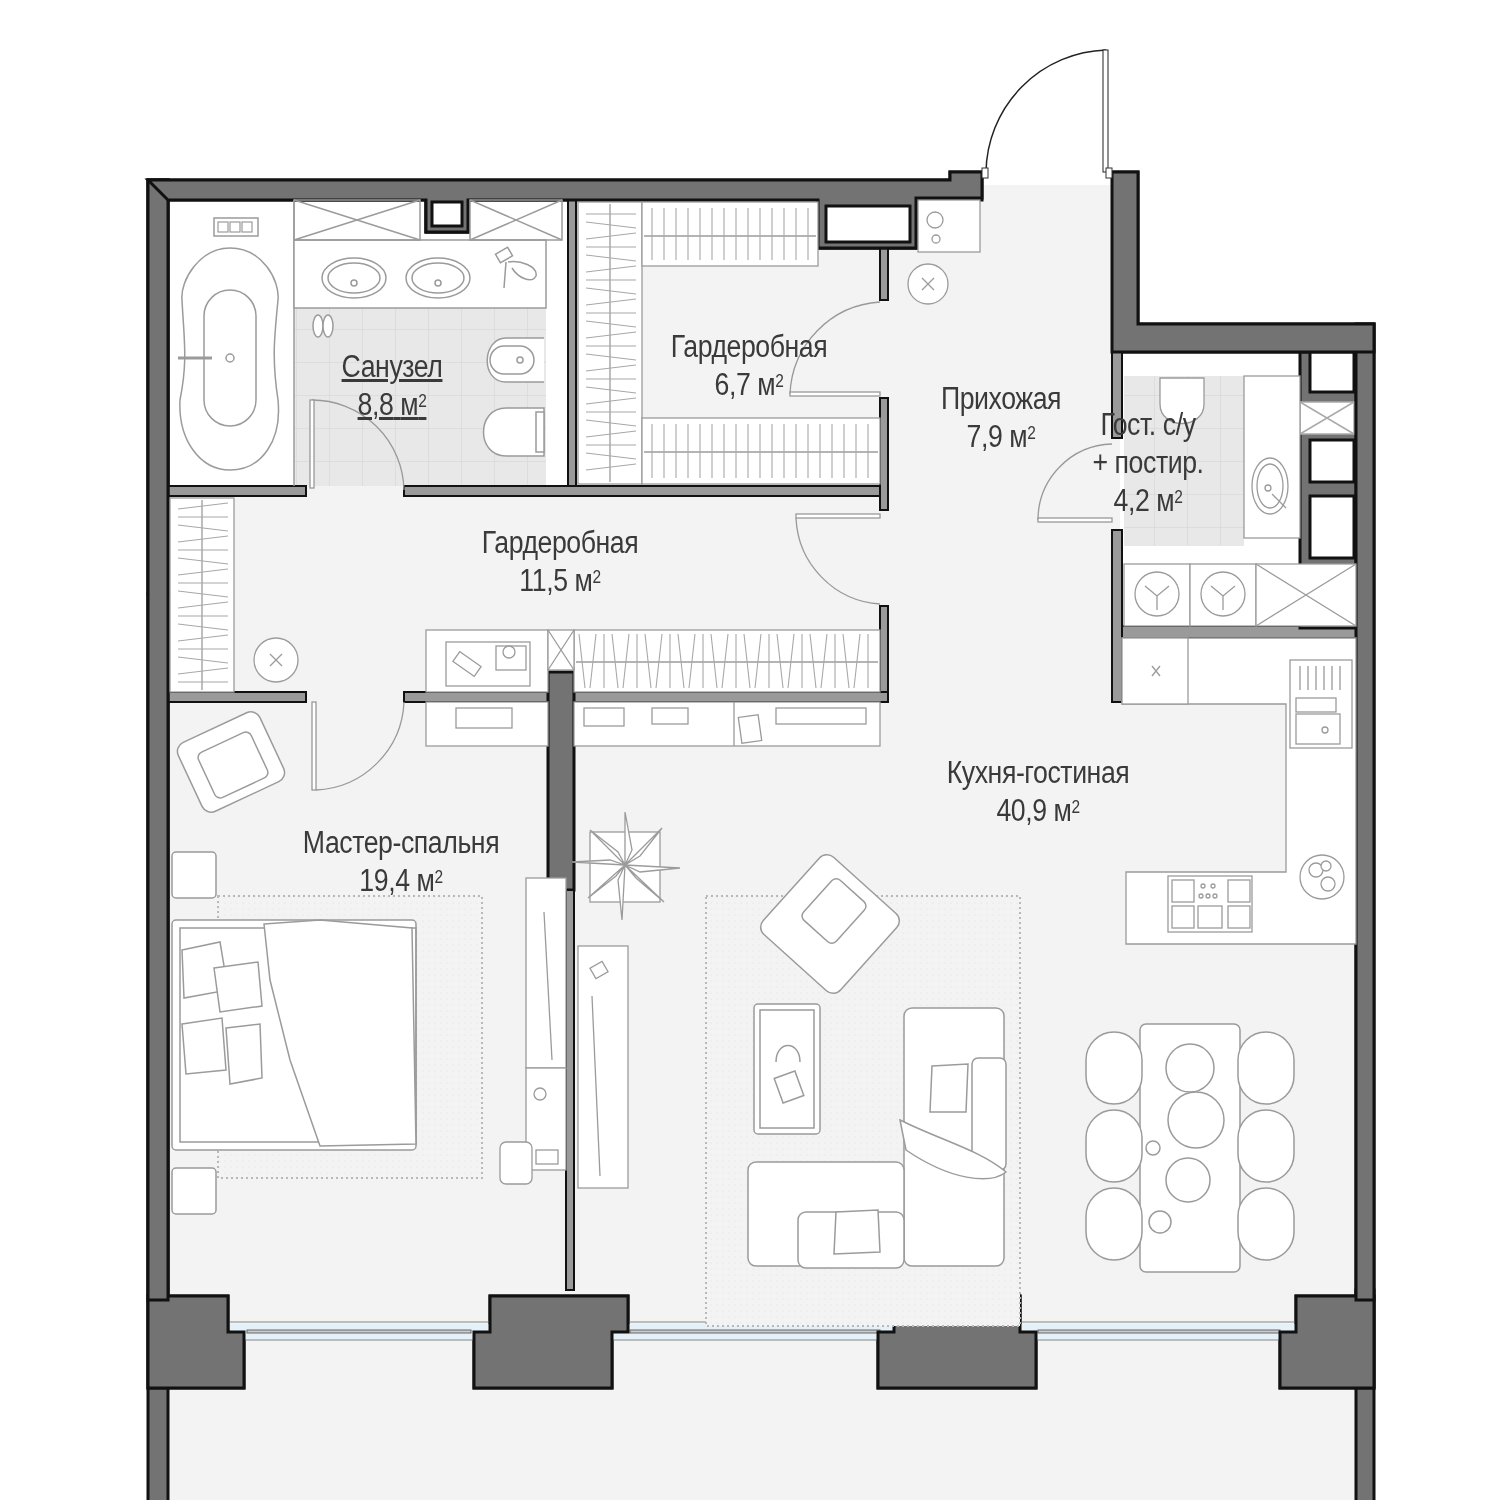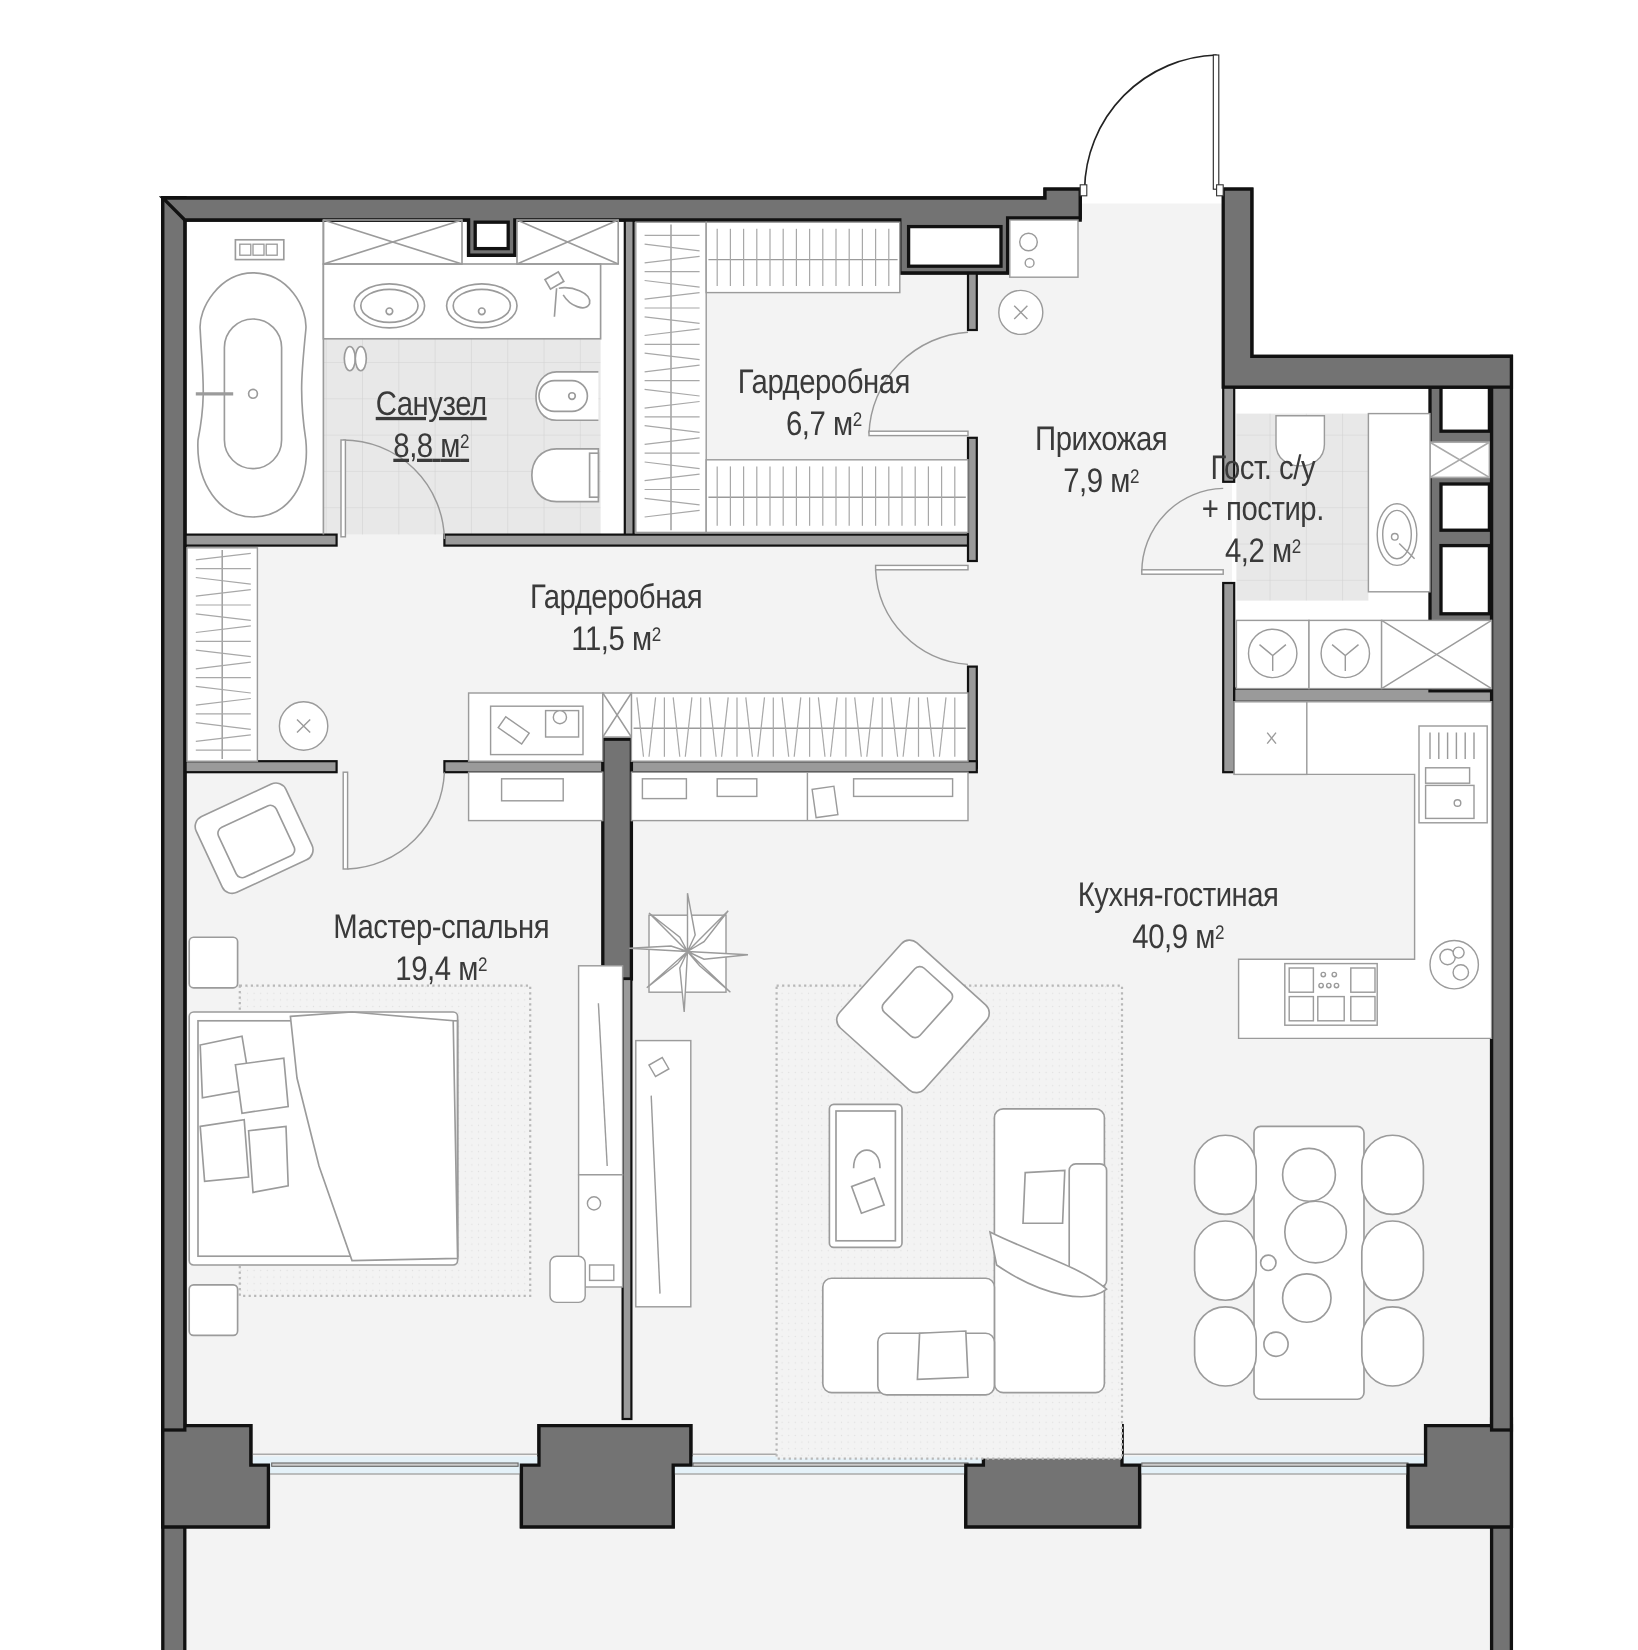--- a/index.html
+++ b/index.html
@@ -541,16 +541,16 @@
 <div class="label" style="left:560px; top:524px;">
   <span class="name">Гардеробная</span>
   <span class="area"><span>11,5</span> <span>м</span><sup>2</sup></span>
 </div>
 
 <div class="label" style="left:401px; top:824px;">
   <span class="name">Мастер-спальня</span>
   <span class="area"><span>19,4</span> <span>м</span><sup>2</sup></span>
 </div>
 
-<div class="label" style="left:1071px; top:754px;margin-top:41px;">
+<div class="label" style="left:1038px; top:754px;">
   <span class="name">Кухня-гостиная</span>
   <span class="area"><span>40,9</span> <span>м</span><sup>2</sup></span>
 </div>
 
 </body></html>

